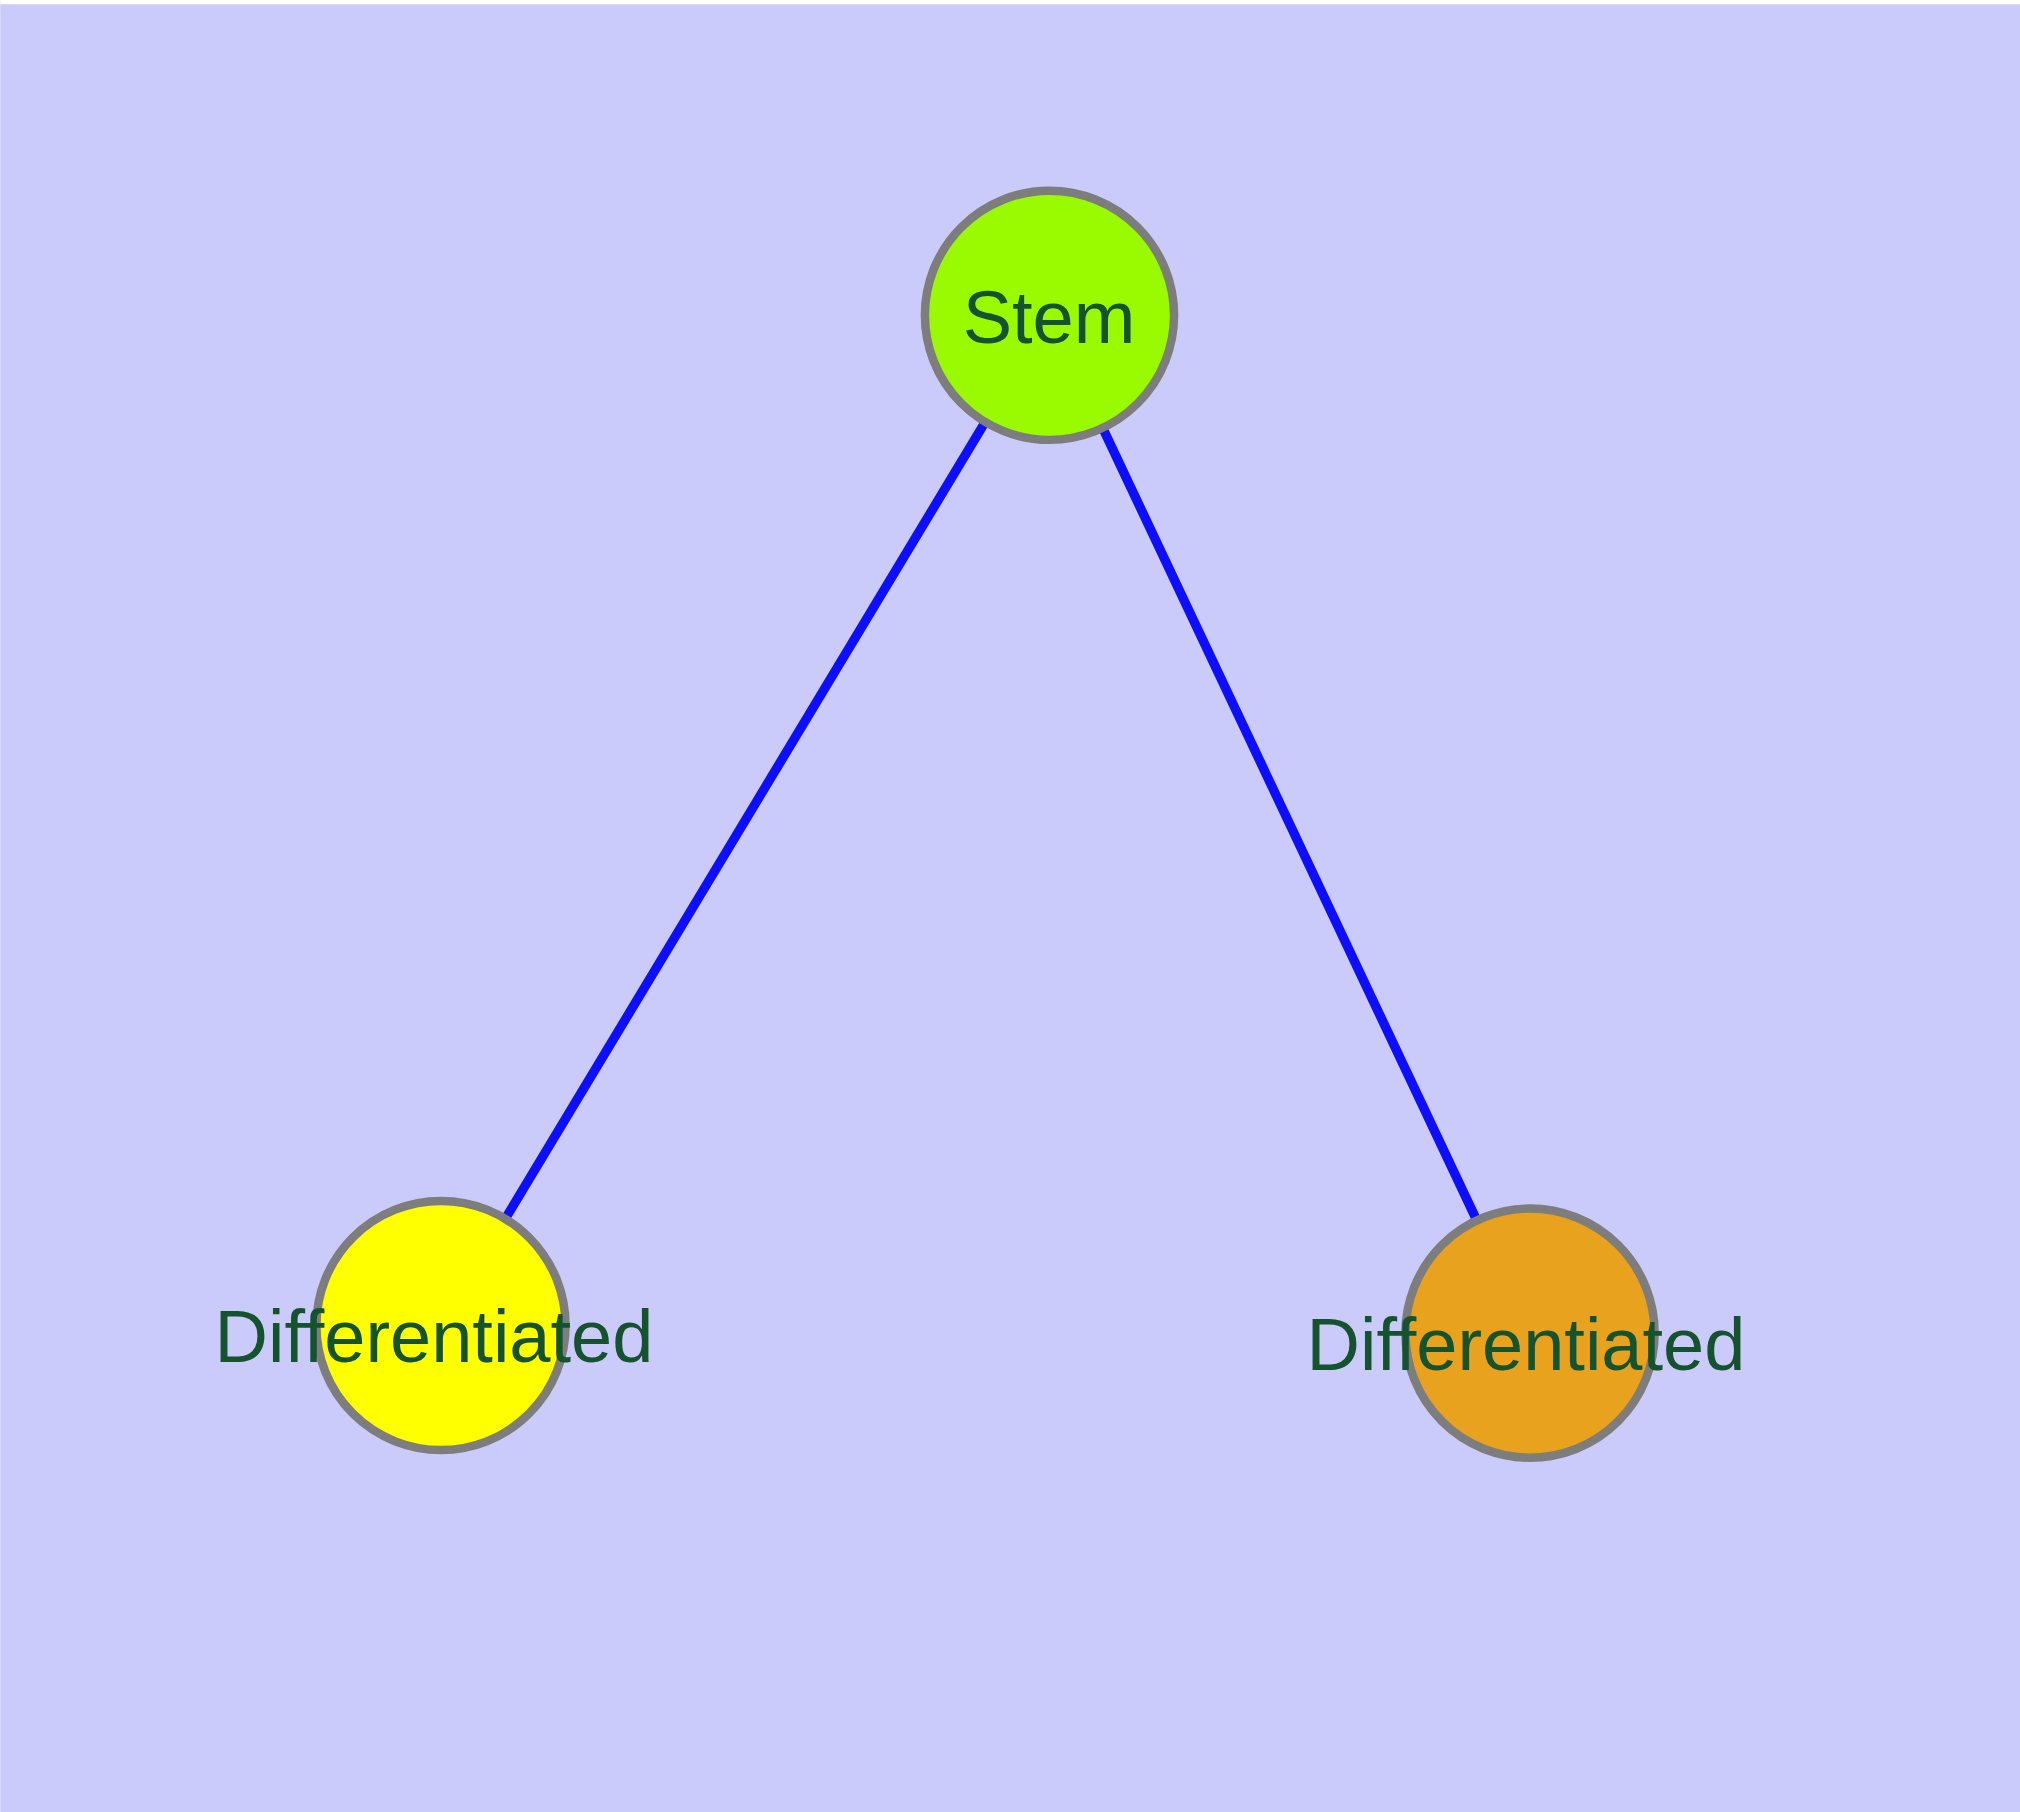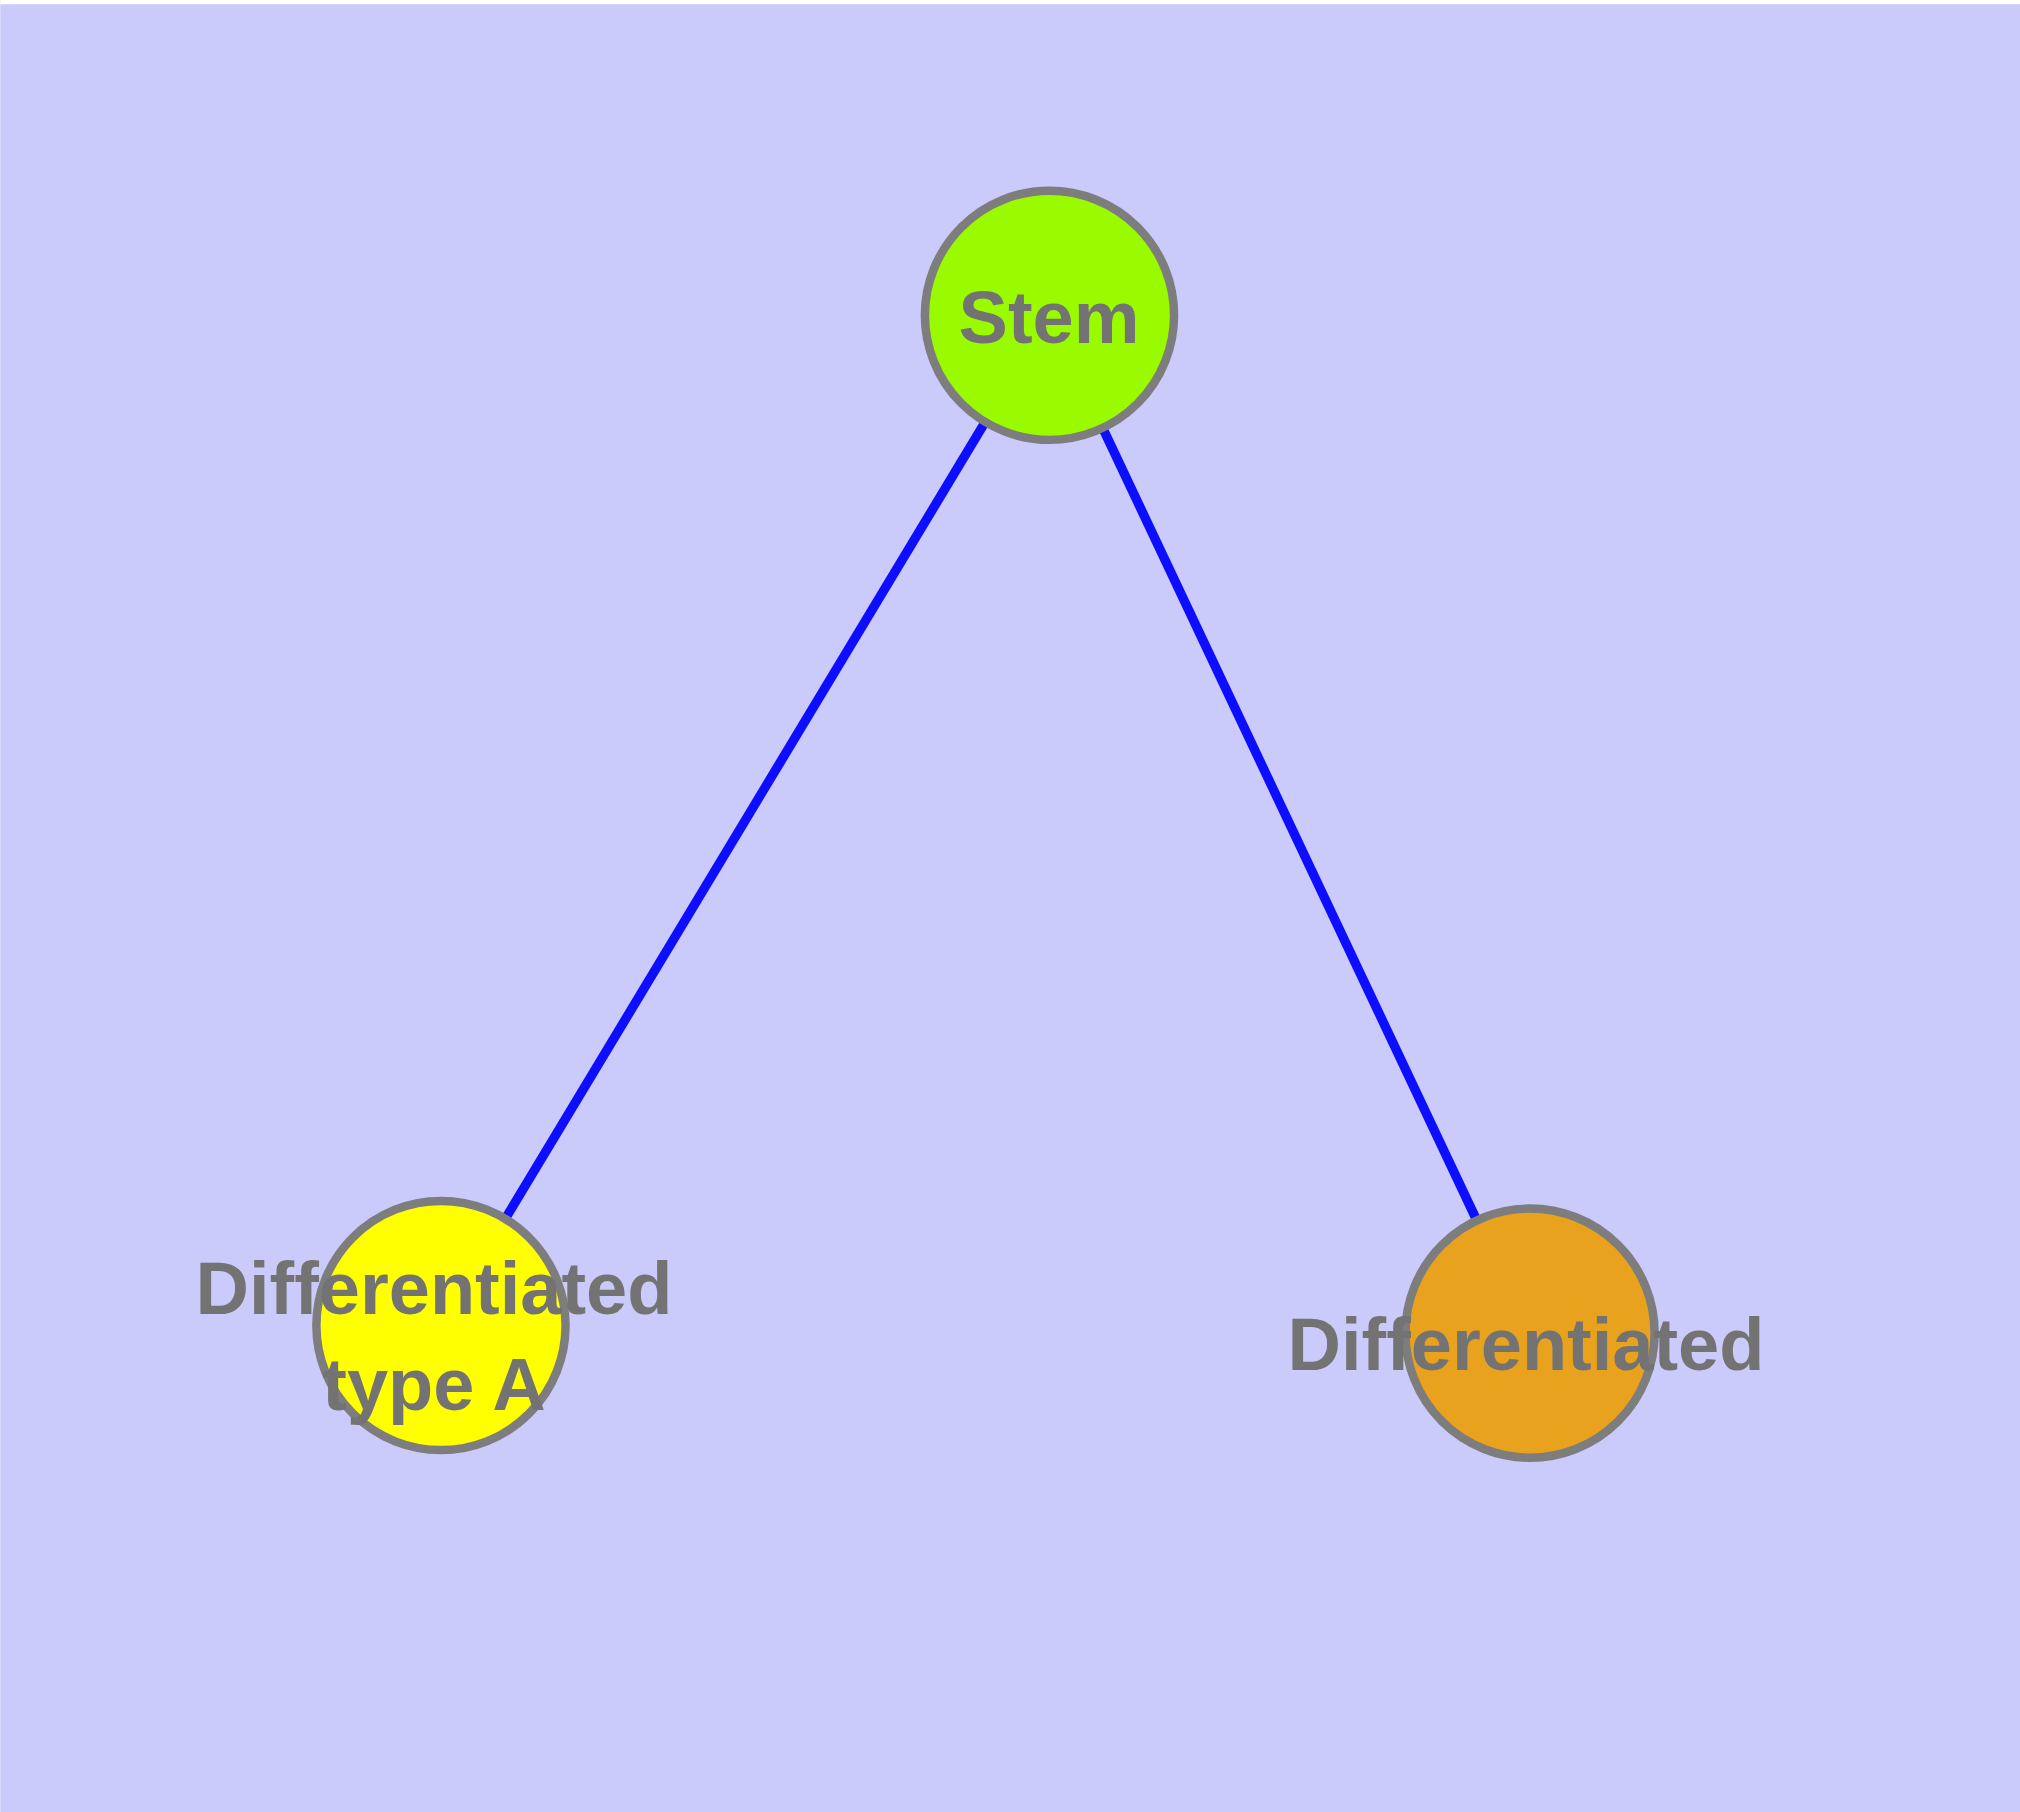--- a/index.html
+++ b/index.html
@@ -8,24 +8,24 @@
     width: 2021px;
     height: 1812px;
     overflow: hidden;
     font-family: "Liberation Sans", sans-serif;
   }
   .canvas svg { position: absolute; left: 0; top: 0; }
   .node-label {
     position: absolute;
     transform: translate(-50%, -50%);
     text-align: center;
-    font-weight: bold;
+    font-weight: normal;
     font-size: 74px;
     line-height: 1.3;
-    color: #737373;
+    color: #14532d;
     white-space: nowrap;
     pointer-events: none;
   }
   .node-label span { display: block; }
 </style>
 </head>
 <body>
 
 <div class="canvas">
 
@@ -41,21 +41,20 @@
     <circle cx="520" cy="1564" r="147" stroke-width="10" fill="#FFFF00" stroke="#7D7D7D"></circle>
     <circle cx="1805" cy="1573" r="147" stroke-width="10" fill="#E8A21E" stroke="#7D7D7D"></circle>
   </svg>
 
   <div class="node-label" style="left:1049px; top:318px;">
     <span>Stem</span>
   </div>
 
   <div class="node-label" style="left:434px; top:1337px;">
     <span>Differentiated</span>
-    <span>type A</span>
   </div>
 
   <div class="node-label" style="left:1526px; top:1345px;">
     <span>Differentiated</span>
   </div>
 
 </div>
 
 
 </body></html>

